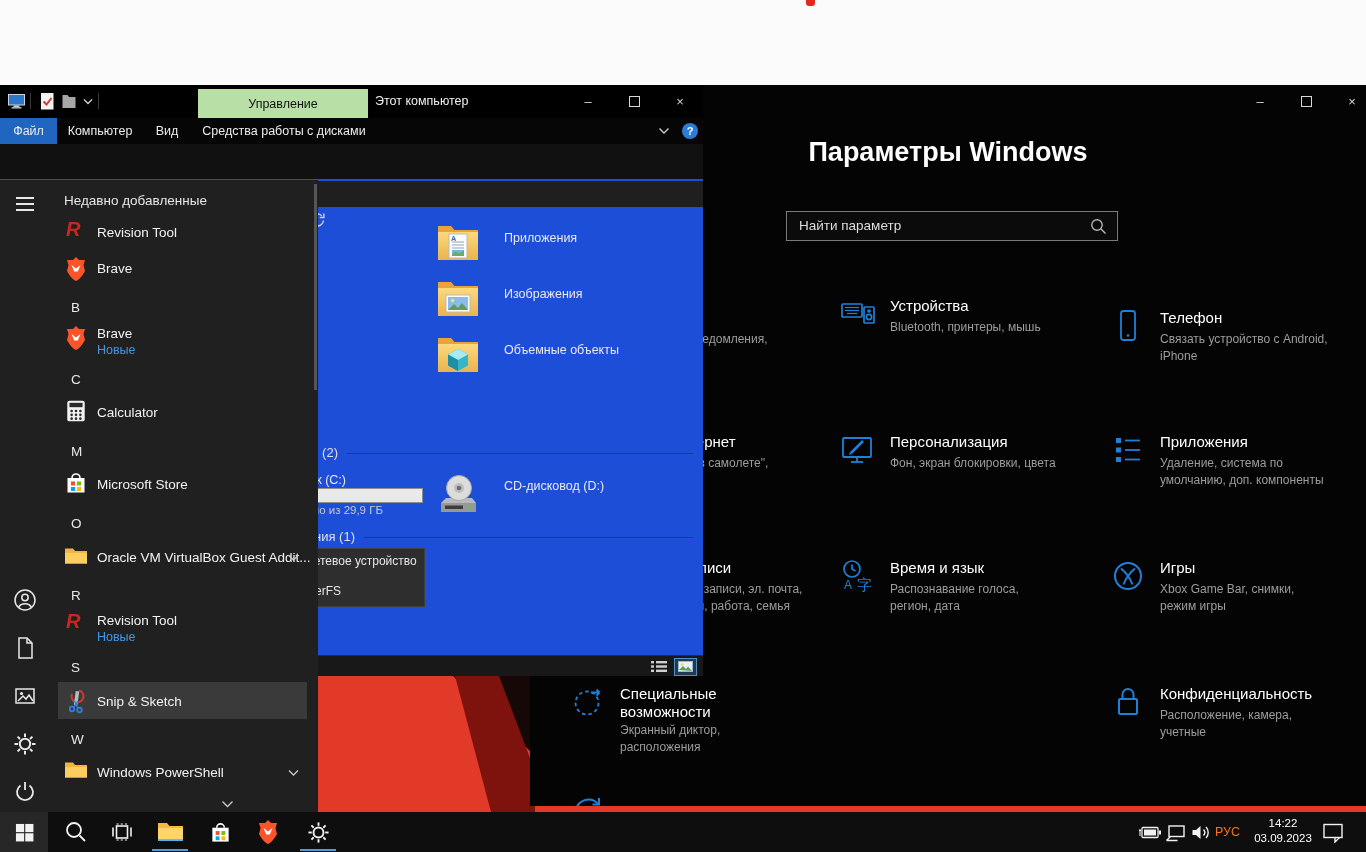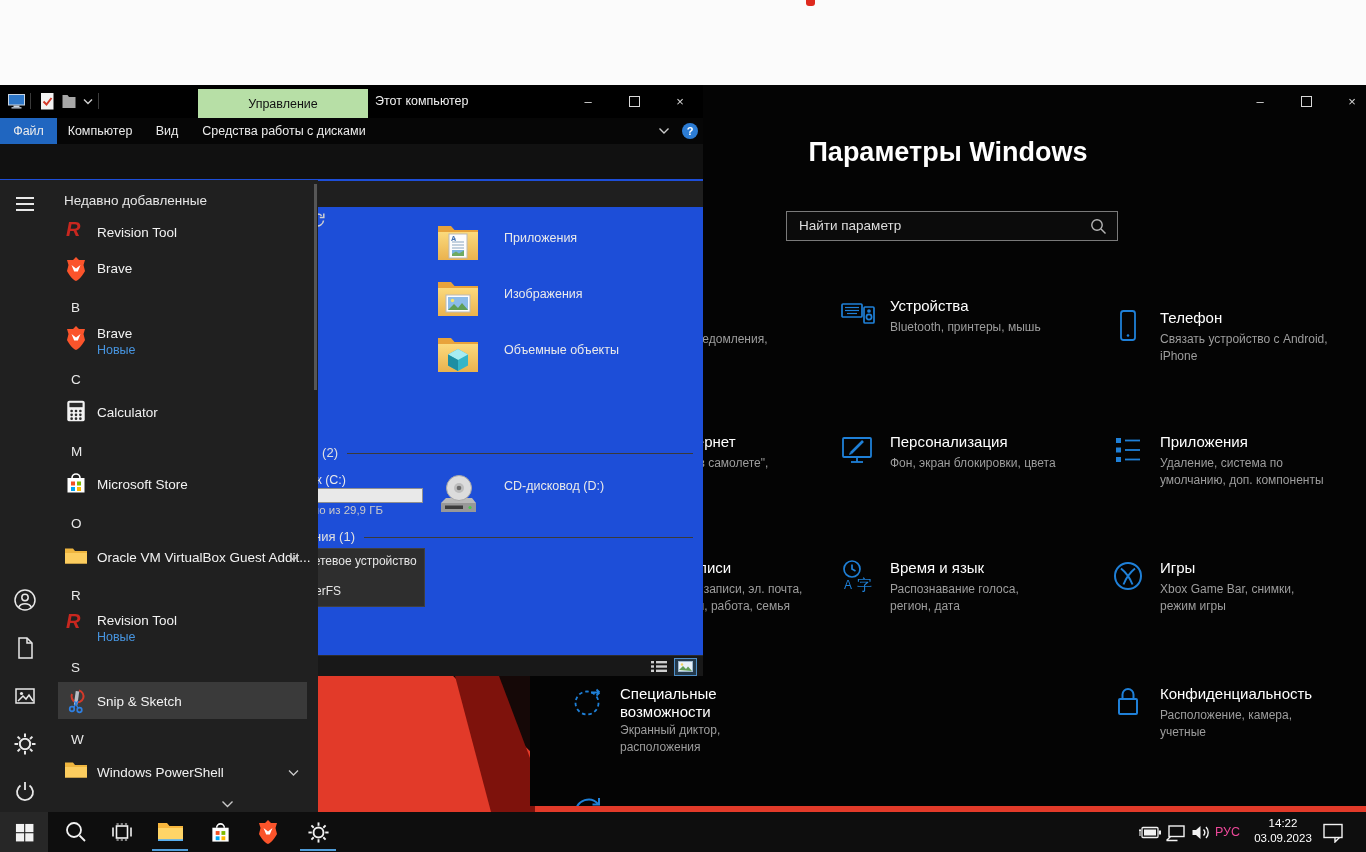--- a/index.html
+++ b/index.html
@@ -58,21 +58,21 @@
   .smi-icon{position:absolute;left:64px;width:24px;height:26px}
   .smi-sec{position:absolute;left:71px;font-size:13.5px;color:#e8e8e8}
   #snip-hl{left:58px;top:502px;width:249px;height:37px;background:#3a3a3a}
   #sm-scroll{left:314px;top:4px;width:3px;height:206px;background:#565656}
   
   #taskbar{left:0;top:812px;width:1366px;height:40px;background:#0e0e0e;z-index:4}
   .tb-btn{position:absolute;top:0;width:40px;height:40px;display:flex;align-items:center;justify-content:center}
   .tb-under{position:absolute;top:37px;height:2px;background:#4f9cd8}
   #tb-clock{position:absolute;left:1250px;top:4px;width:66px;text-align:center;color:#fff;
             font-size:11.5px;line-height:15px}
-  #tb-lang{position:absolute;left:1215px;top:13px;color:#ec4899;font-size:12.5px}
+  #tb-lang{position:absolute;left:1215px;top:13px;color:#f97316;font-size:12.5px}
 </style>
 </head>
 <body>
 
 <div class="abs" id="desk-red">
   <div class="abs desk-shape1"></div>
   <div class="abs desk-shape2"></div>
 </div>
 <div class="abs" id="desk-dot"></div>
 

